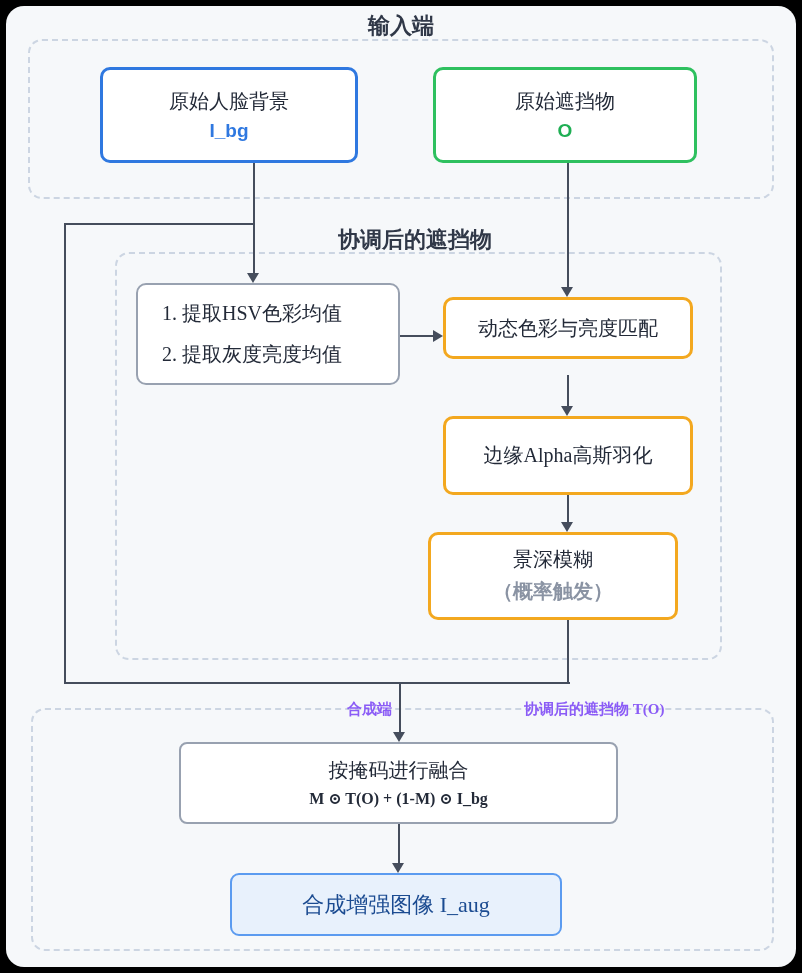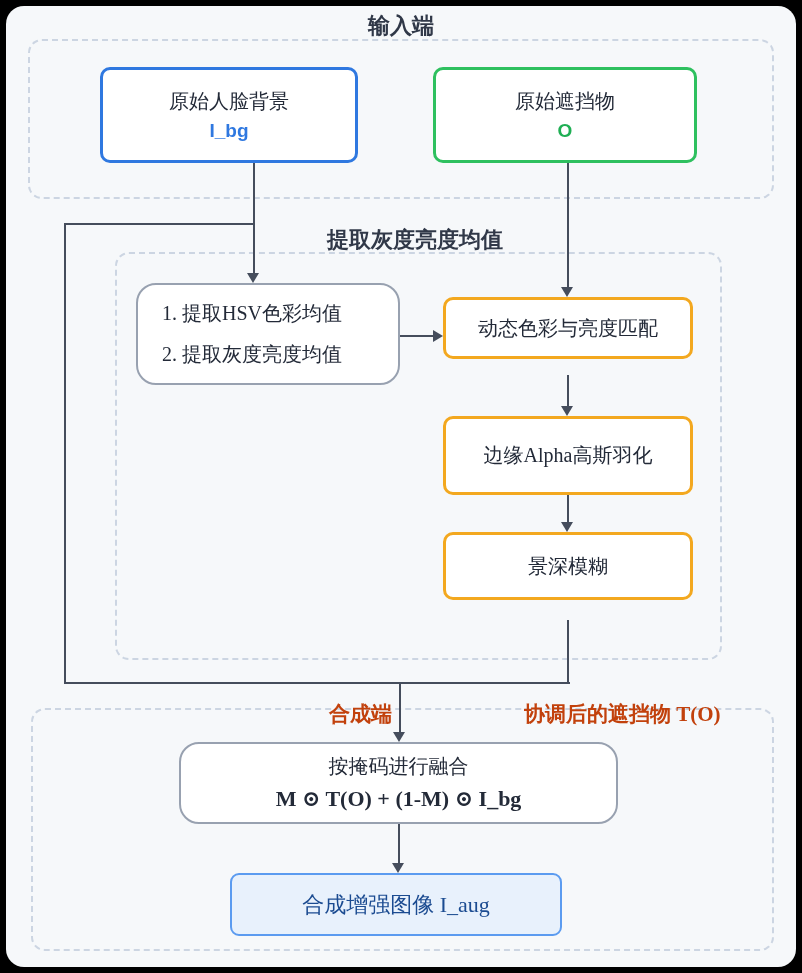--- a/index.html
+++ b/index.html
@@ -12,35 +12,35 @@
   .node .t{font-size:20px;font-weight:normal;color:#232a38;font-family:"Liberation Serif","DejaVu Serif",serif;line-height:1.25;}
   .node .sym{font-size:19px;font-weight:bold;}
   .blue-node{border:3px solid #2f78e0;}
   .green-node{border:3px solid #2ec05f;}
   .orange-node{border:3px solid #f3a81f;}
   .gray-node{border:2px solid #98a1b0;}
   .sym-blue{color:#2f78e0;}
   .sym-green{color:#1faf54;}
   .muted{color:#8a93a3;font-weight:bold;font-size:20px;font-family:"Liberation Serif","DejaVu Serif",serif;}
   .steps{align-items:flex-start;padding-left:24px;gap:16px;}
-  .formula{font-size:22px;font-weight:bold;color:#232a38;font-family:"Liberation Serif","DejaVu Serif",serif;}
+  .formula{font-size:16px;font-weight:bold;color:#232a38;font-family:"Liberation Serif","DejaVu Serif",serif;}
   .line{background:#454d5c;}
   .arr-down{width:0;height:0;border-left:6px solid transparent;border-right:6px solid transparent;border-top:10px solid #454d5c;}
   .arr-right{width:0;height:0;border-top:6px solid transparent;border-bottom:6px solid transparent;border-left:10px solid #454d5c;}
   .result-node{border:2.5px solid #5b9bf0;background:#e8f1fc;border-radius:9px;}
   .result-node .t{color:#1b4b91;font-size:22px;}
-  .side-label{font-size:21px;font-weight:bold;color:#c2410c;font-family:"Liberation Serif","DejaVu Serif",serif;}
+  .side-label{font-size:15px;font-weight:bold;color:#8b5cf6;font-family:"Liberation Serif","DejaVu Serif",serif;}
 </style>
 </head>
 <body>
 
 <div id="panel">
 
   <div class="abs sec-title" style="left:245px;top:5px;width:300px;">输入端</div>
-  <div class="abs sec-title" style="left:259px;top:219px;width:300px;">提取灰度亮度均值</div>
+  <div class="abs sec-title" style="left:259px;top:219px;width:300px;">协调后的遮挡物</div>
 
   <div class="abs dashed" style="left:22px;top:33px;width:746px;height:160px;"></div>
   <div class="abs dashed" style="left:109px;top:246px;width:607px;height:408px;"></div>
   <div class="abs dashed" style="left:25px;top:702px;width:743px;height:243px;"></div>
 
   <div class="abs line" style="left:247px;top:157px;width:2px;height:112px;"></div>
   <div class="abs" style="left:241px;top:267px;">
       <div class="arr-down"></div>
     </div>
   <div class="abs line" style="left:58px;top:217px;width:191px;height:2px;"></div>
@@ -82,41 +82,42 @@
   <div class="abs node blue-node" style="left:94px;top:61px;width:258px;height:96px;">
     <div class="t">原始人脸背景</div>
     <div class="sym sym-blue">I_bg</div>
   </div>
 
   <div class="abs node green-node" style="left:427px;top:61px;width:264px;height:96px;">
     <div class="t">原始遮挡物</div>
     <div class="sym sym-green">O</div>
   </div>
 
-  <div class="abs node gray-node steps" style="left:130px;top:277px;width:264px;height:102px;border-radius:20px;">
+  <div class="abs node gray-node steps" style="left:130px;top:277px;width:264px;height:102px;">
     <div class="t">1. 提取HSV色彩均值</div>
     <div class="t">2. 提取灰度亮度均值</div>
   </div>
 
   <div class="abs node orange-node" style="left:437px;top:291px;width:250px;height:62px;">
     <div class="t">动态色彩与亮度匹配</div>
   </div>
 
   <div class="abs node orange-node" style="left:437px;top:410px;width:250px;height:79px;">
     <div class="t">边缘Alpha高斯羽化</div>
   </div>
 
-  <div class="abs node orange-node" style="left:437px;top:526px;width:250px;height:68px;">
+  <div class="abs node orange-node" style="left:422px;top:526px;width:250px;height:88px;">
     <div class="t">景深模糊</div>
+    <div class="muted">（概率触发）</div>
   </div>
 
   <div class="abs side-label" style="left:286px;top:694px;width:100px;text-align:right;">合成端</div>
   <div class="abs side-label" style="left:518px;top:694px;width:240px;text-align:left;">协调后的遮挡物 T(O)</div>
 
-  <div class="abs node gray-node" style="left:173px;top:736px;width:439px;height:82px;border-radius:20px;">
+  <div class="abs node gray-node" style="left:173px;top:736px;width:439px;height:82px;border-radius:8px;">
     <div class="t">按掩码进行融合</div>
     <div class="formula">M ⊙ T(O) + (1-M) ⊙ I_bg</div>
   </div>
 
   <div class="abs node result-node" style="left:224px;top:867px;width:332px;height:63px;">
     <div class="t">合成增强图像 I_aug</div>
   </div>
 
 </div>
 

